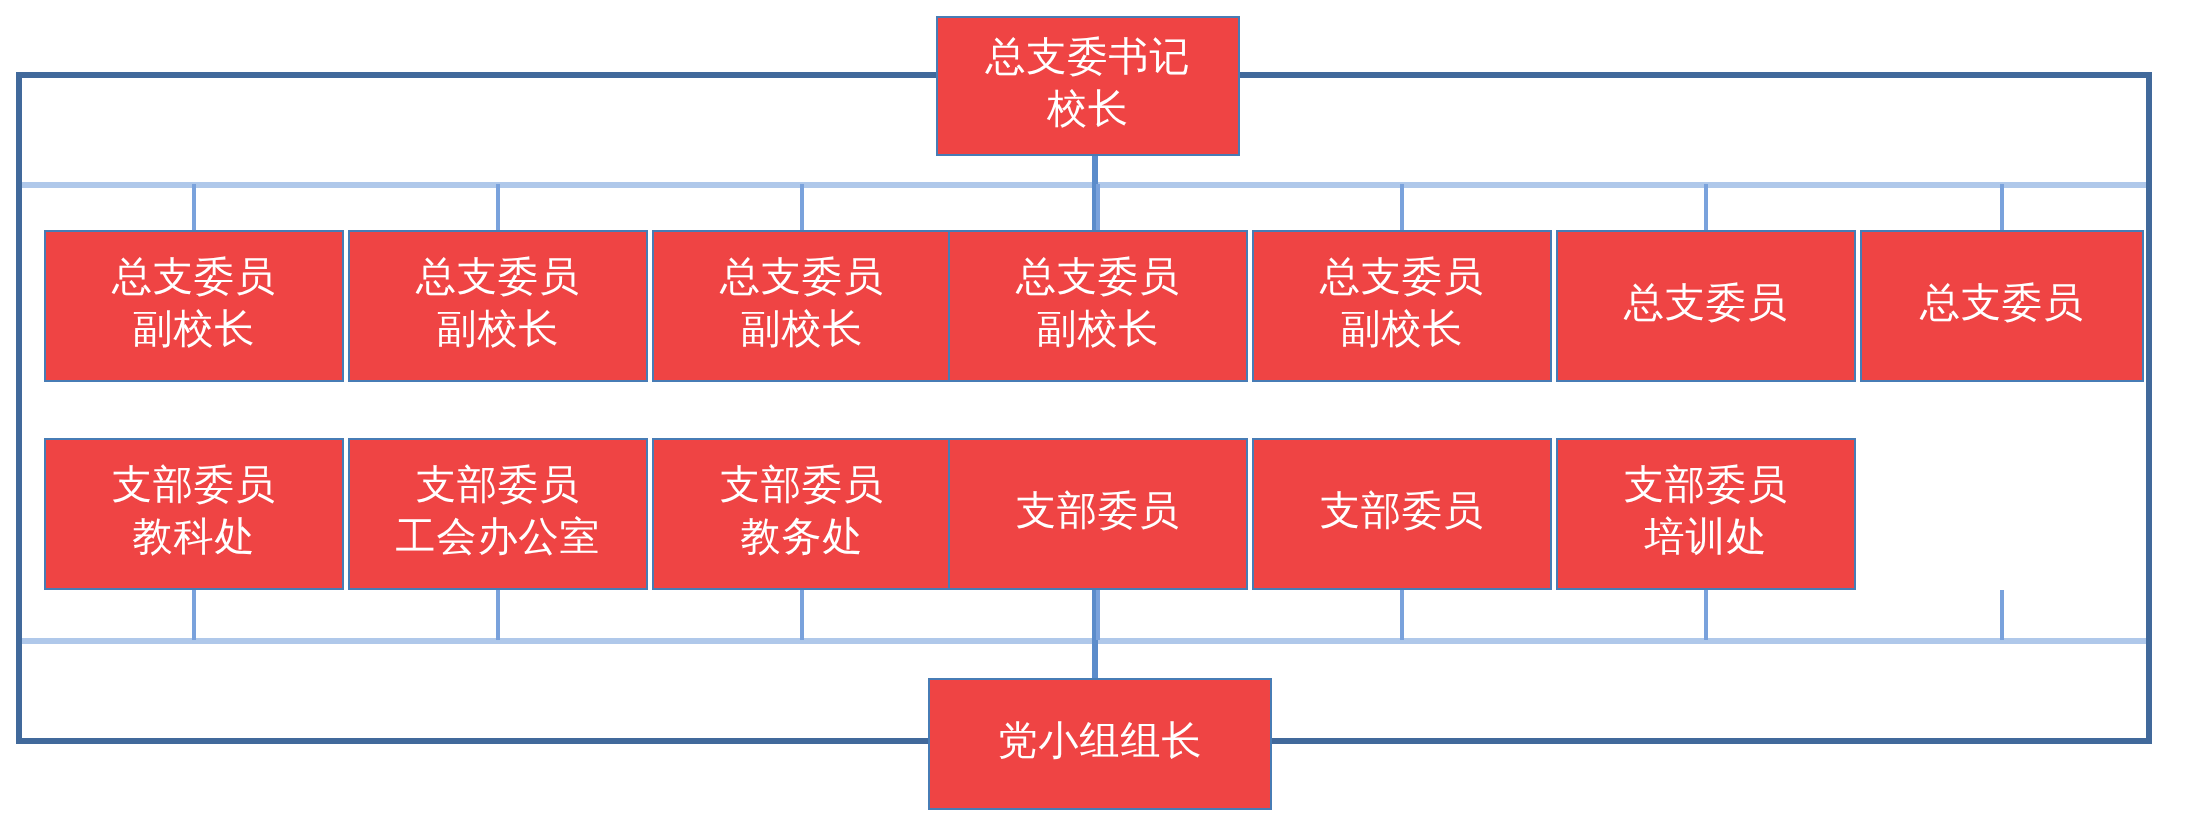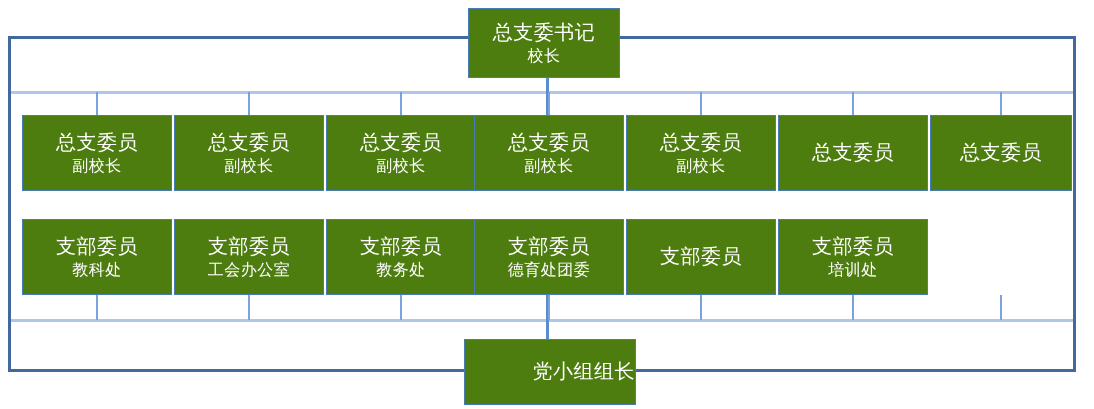--- a/index.html
+++ b/index.html
@@ -57,50 +57,49 @@
     left: 546px;
     width: 3px;
     background: #5B8CCB;
   }
   .spine-top    { top: 78px;  height: 38px; }
   .spine-bottom { top: 295px; height: 46px; }
 
   
   .node {
     position: absolute;
-    background: #4d7c0f;
+    background: #ef4444;
     border: 1px solid #477CB5;
     box-sizing: border-box;
     display: flex;
     flex-direction: column;
     align-items: center;
     justify-content: center;
     color: #ffffff;
     font-size: 20px;
     line-height: 1.28;
     letter-spacing: 0.5px;
     text-align: center;
     white-space: nowrap;
   }
-  .node .line2 { font-size: 16px; }
+  .node .line2 { font-size: 20px; }
 
   .node-top {
     left: 468px;
     top: 8px;
     width: 152px;
     height: 70px;
     z-index: 5;
   }
   .node-bottom {
     left: 464px;
     top: 339px;
     width: 172px;
     height: 66px;
     z-index: 5;
-    align-items: flex-end;
   }
 
   .node-row1 { top: 115px; height: 76px; }
   .node-row2 { top: 219px; height: 76px; }
 
   
   .col-0 { left: 22px;  width: 150px; }
   .col-1 { left: 172px; width: 150px; }
   .col-2 { left: 322px; width: 150px; }
   .col-3 { left: 472px; width: 150px; }
@@ -190,21 +189,20 @@
   <div class="node node-row2 col-1">
     <span>支部委员</span>
     <span class="line2">工会办公室</span>
   </div>
   <div class="node node-row2 col-2">
     <span>支部委员</span>
     <span class="line2">教务处</span>
   </div>
   <div class="node node-row2 col-3">
     <span>支部委员</span>
-    <span class="line2">德育处团委</span>
   </div>
   <div class="node node-row2 col-4">
     <span>支部委员</span>
   </div>
   <div class="node node-row2 col-5">
     <span>支部委员</span>
     <span class="line2">培训处</span>
   </div>
 
   <div class="node node-bottom">

